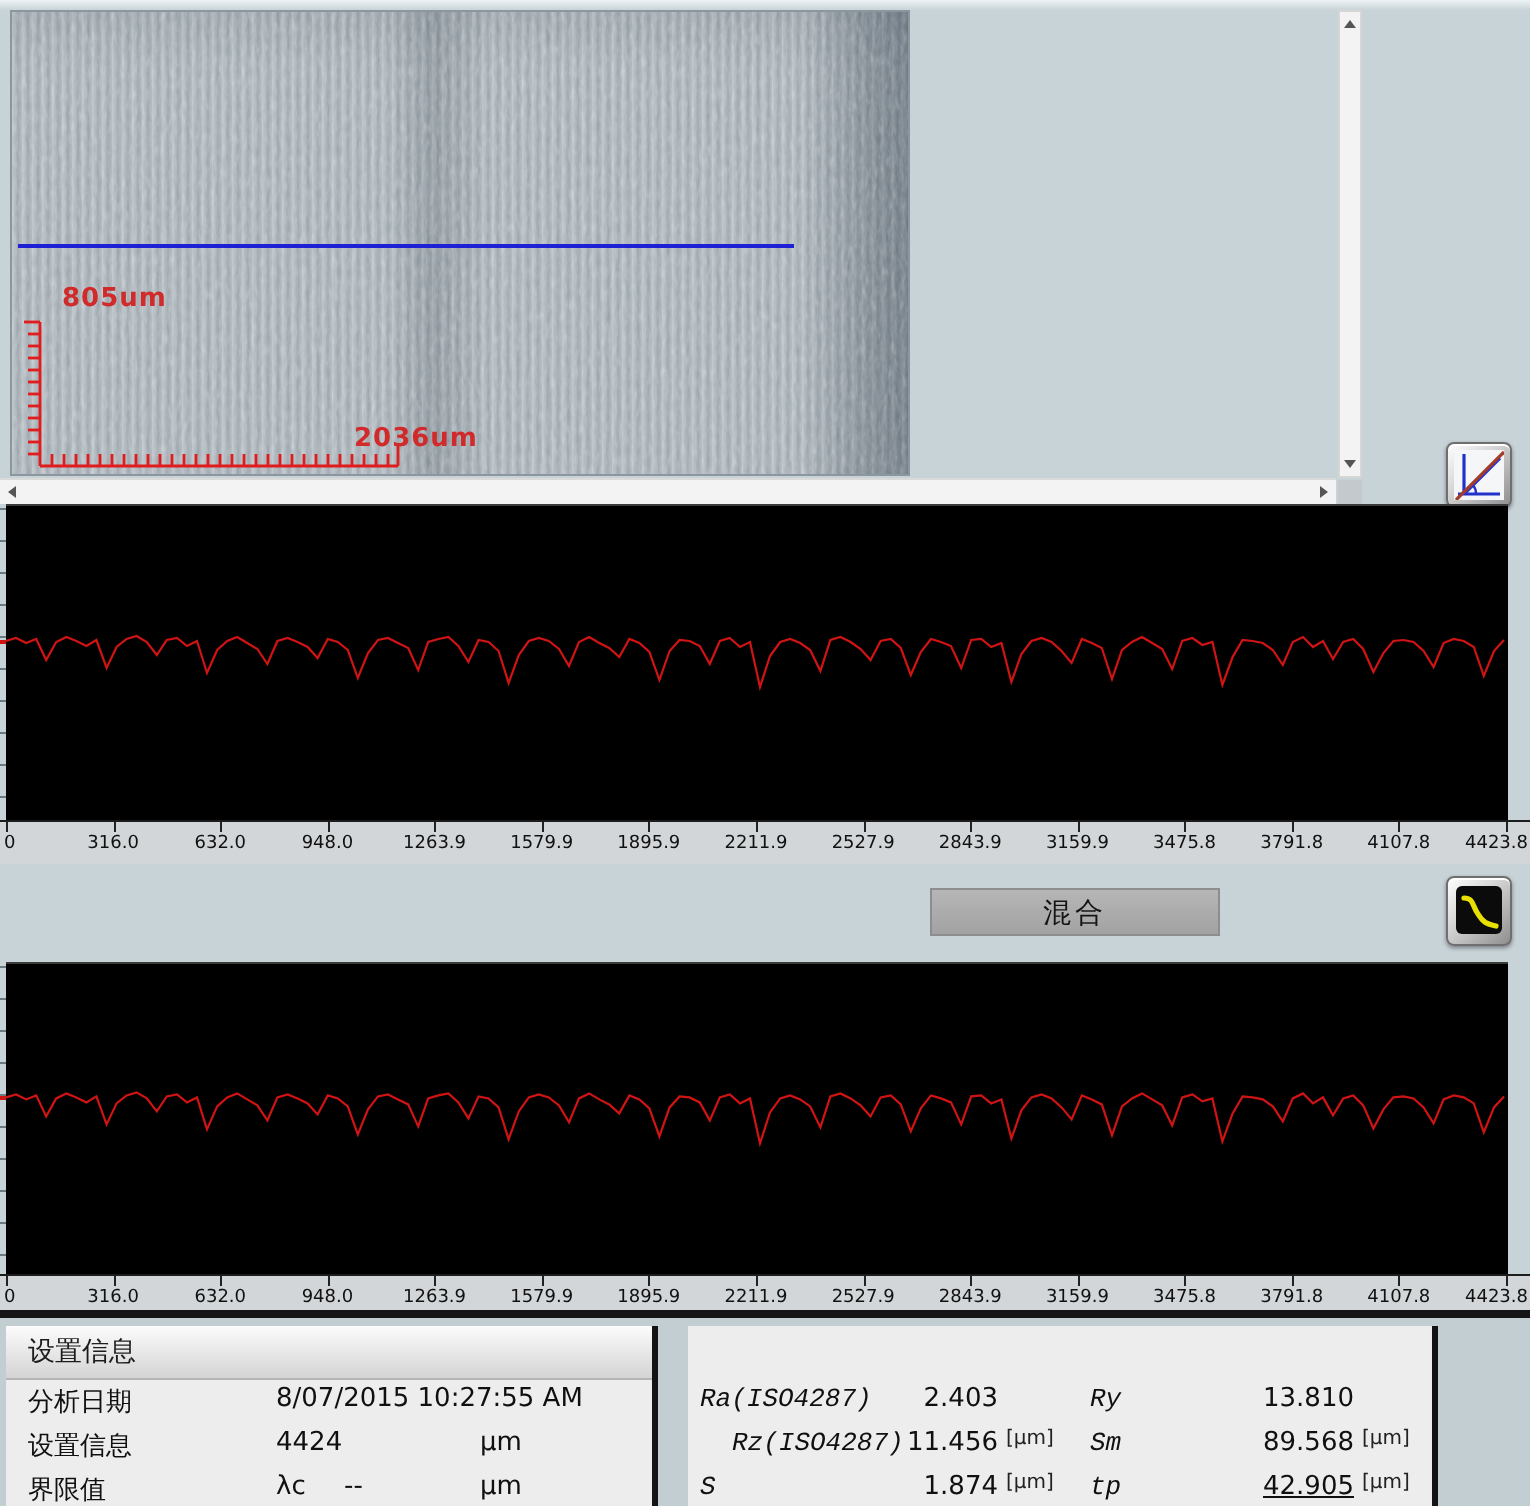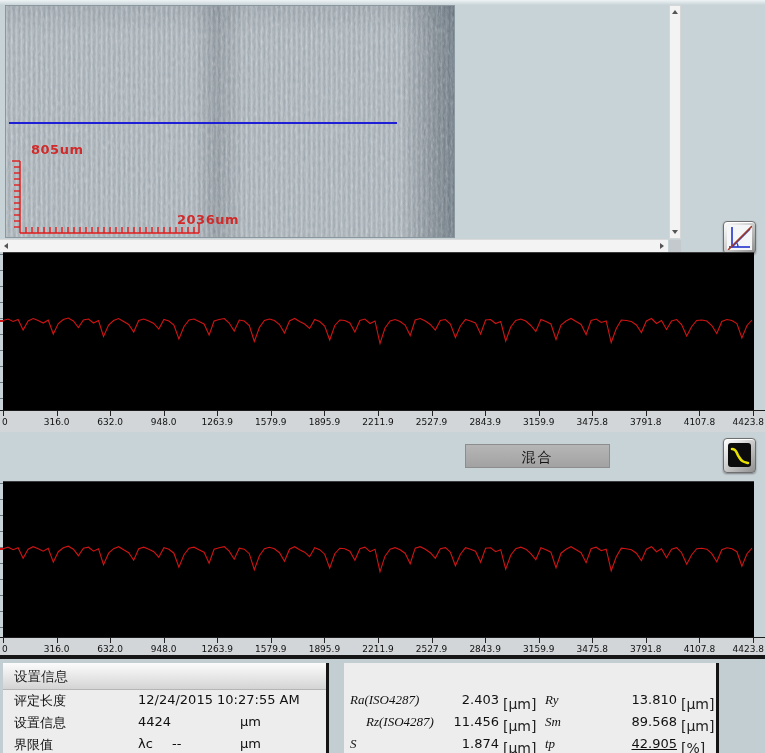--- a/index.html
+++ b/index.html
@@ -63,23 +63,23 @@
 
   
   .panel{position:absolute;top:663px;background:#ededed;border-right:3px solid #141414;}
   #settings-panel{left:3px;width:323px;height:95px;}
   #analysis-panel{left:344px;width:372px;height:95px;}
   .panel-header{position:absolute;left:0;top:0;right:0;height:26px;
     background:linear-gradient(#fcfcfc,#d4d4d4);border-bottom:1px solid #b5b5b5;}
   .panel-title{position:absolute;top:0;height:26px;line-height:26px;font-size:13.5px;color:#1c1c1c;}
   .prow{position:absolute;left:0;right:0;height:20px;font-size:13px;color:#101010;}
   .prow span{position:absolute;white-space:nowrap;}
-  .pname{font-family:Liberation Serif, serif;font-style:italic;}
+  .pname{font-family:Liberation Mono, monospace;font-style:italic;}
   .pval{text-align:right;}
-  .punit{font-size:14px;top:4px;color:#222;}
+  .punit{font-size:10px;top:22px;color:#222;}
 </style>
 </head>
 <body>
 
 <div id="root">
 
   <div class="abs" id="top-strip"></div>
 
   <div class="abs" id="micro-image">
     <svg id="micro-noise" width="450" height="233">
@@ -257,22 +257,22 @@
     </div>
 
   <div class="abs" id="separator"></div>
   <div class="abs" id="bottom-bg"></div>
 
   <div class="panel" id="settings-panel">
     <div class="panel-header">
       <div class="panel-title" style="left:11px;">设置信息</div>
     </div>
     <div class="prow" style="top:29px;">
-      <span style="left:11px;">评定长度</span>
-      <span style="left:135px;">12/24/2015 10:27:55 AM</span>
+      <span style="left:11px;">分析日期</span>
+      <span style="left:135px;">8/07/2015 10:27:55 AM</span>
     </div>
     <div class="prow" style="top:51px;">
       <span style="left:11px;">设置信息</span>
       <span style="left:135px;">4424</span>
       <span style="left:237px;">µm</span>
     </div>
     <div class="prow" style="top:73px;">
       <span style="left:11px;">界限值</span>
       <span style="left:135px;">λc</span>
       <span style="left:169px;">--</span>

